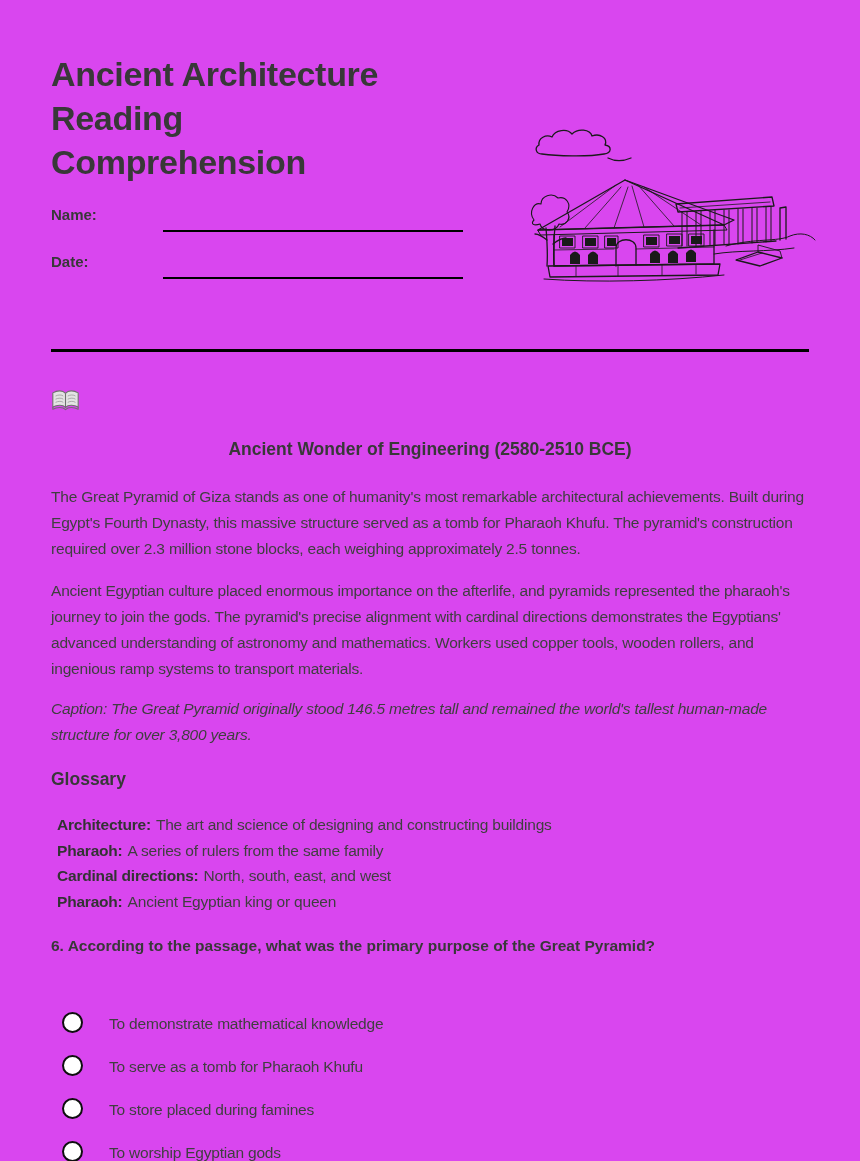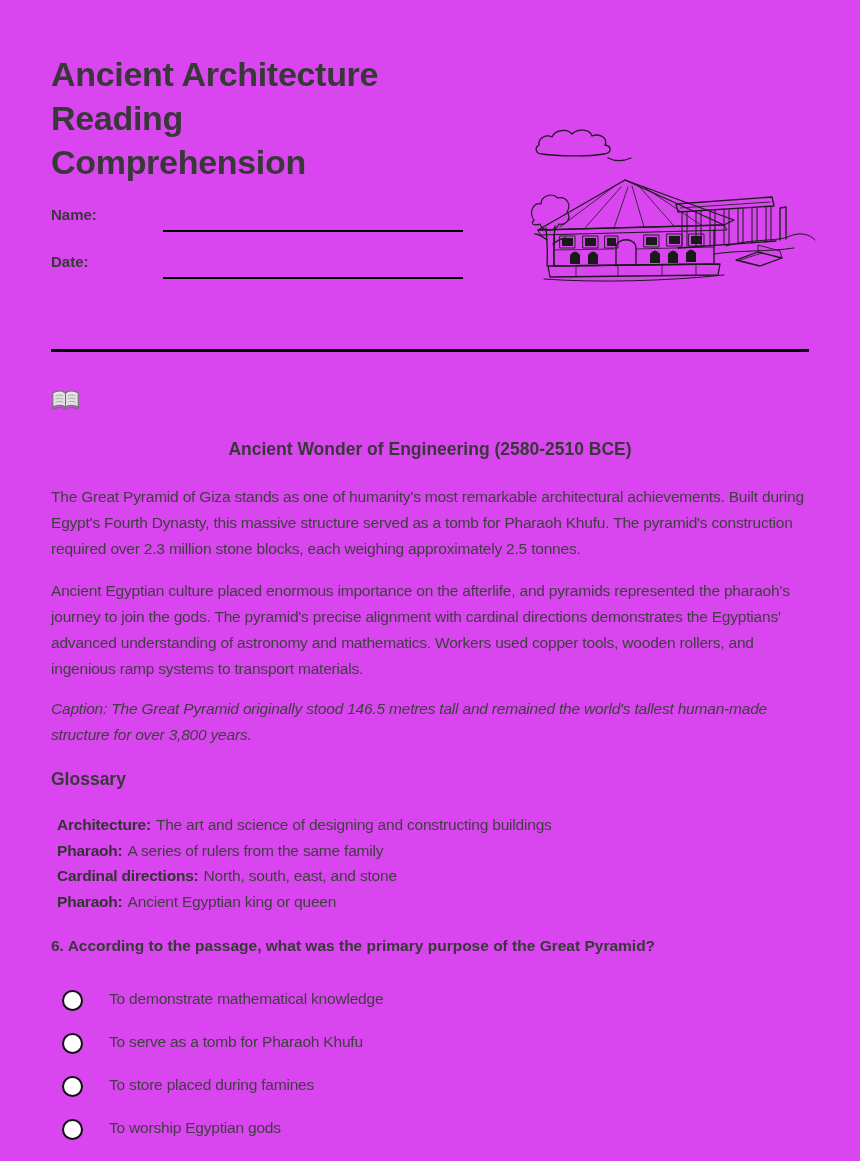--- a/index.html
+++ b/index.html
@@ -126,21 +126,21 @@
   .question-text {
     margin-top: 21px;
     font-size: 15.5px;
     line-height: 21px;
     font-weight: 700;
     color: #383838;
   }
   .options { margin-top: 34px; }
   .option-row {
     display: flex;
-    align-items: flex-start;
+    align-items: flex-end;
     height: 43px;
     cursor: pointer;
   }
   .radio-circle {
     width: 21px;
     height: 21px;
     margin-left: 11px;
     border: 2.5px solid #0f0f0f;
     border-radius: 50%;
     background: #ffffff;
@@ -274,21 +274,21 @@
 
   <div class="glossary-heading">Glossary</div>
   <div class="glossary-list">
     <div class="glossary-entry">
       <span class="glossary-term">Architecture:</span><span>The art and science of designing and constructing buildings</span>
     </div>
     <div class="glossary-entry">
       <span class="glossary-term">Pharaoh:</span><span>A series of rulers from the same family</span>
     </div>
     <div class="glossary-entry">
-      <span class="glossary-term">Cardinal directions:</span><span>North, south, east, and stone</span>
+      <span class="glossary-term">Cardinal directions:</span><span>North, south, east, and west</span>
     </div>
     <div class="glossary-entry">
       <span class="glossary-term">Pharaoh:</span><span>Ancient Egyptian king or queen</span>
     </div>
   </div>
 
   <div class="question-text">6. According to the passage, what was the primary purpose of the Great Pyramid?</div>
 
   <div class="options">
     <div class="option-row">

